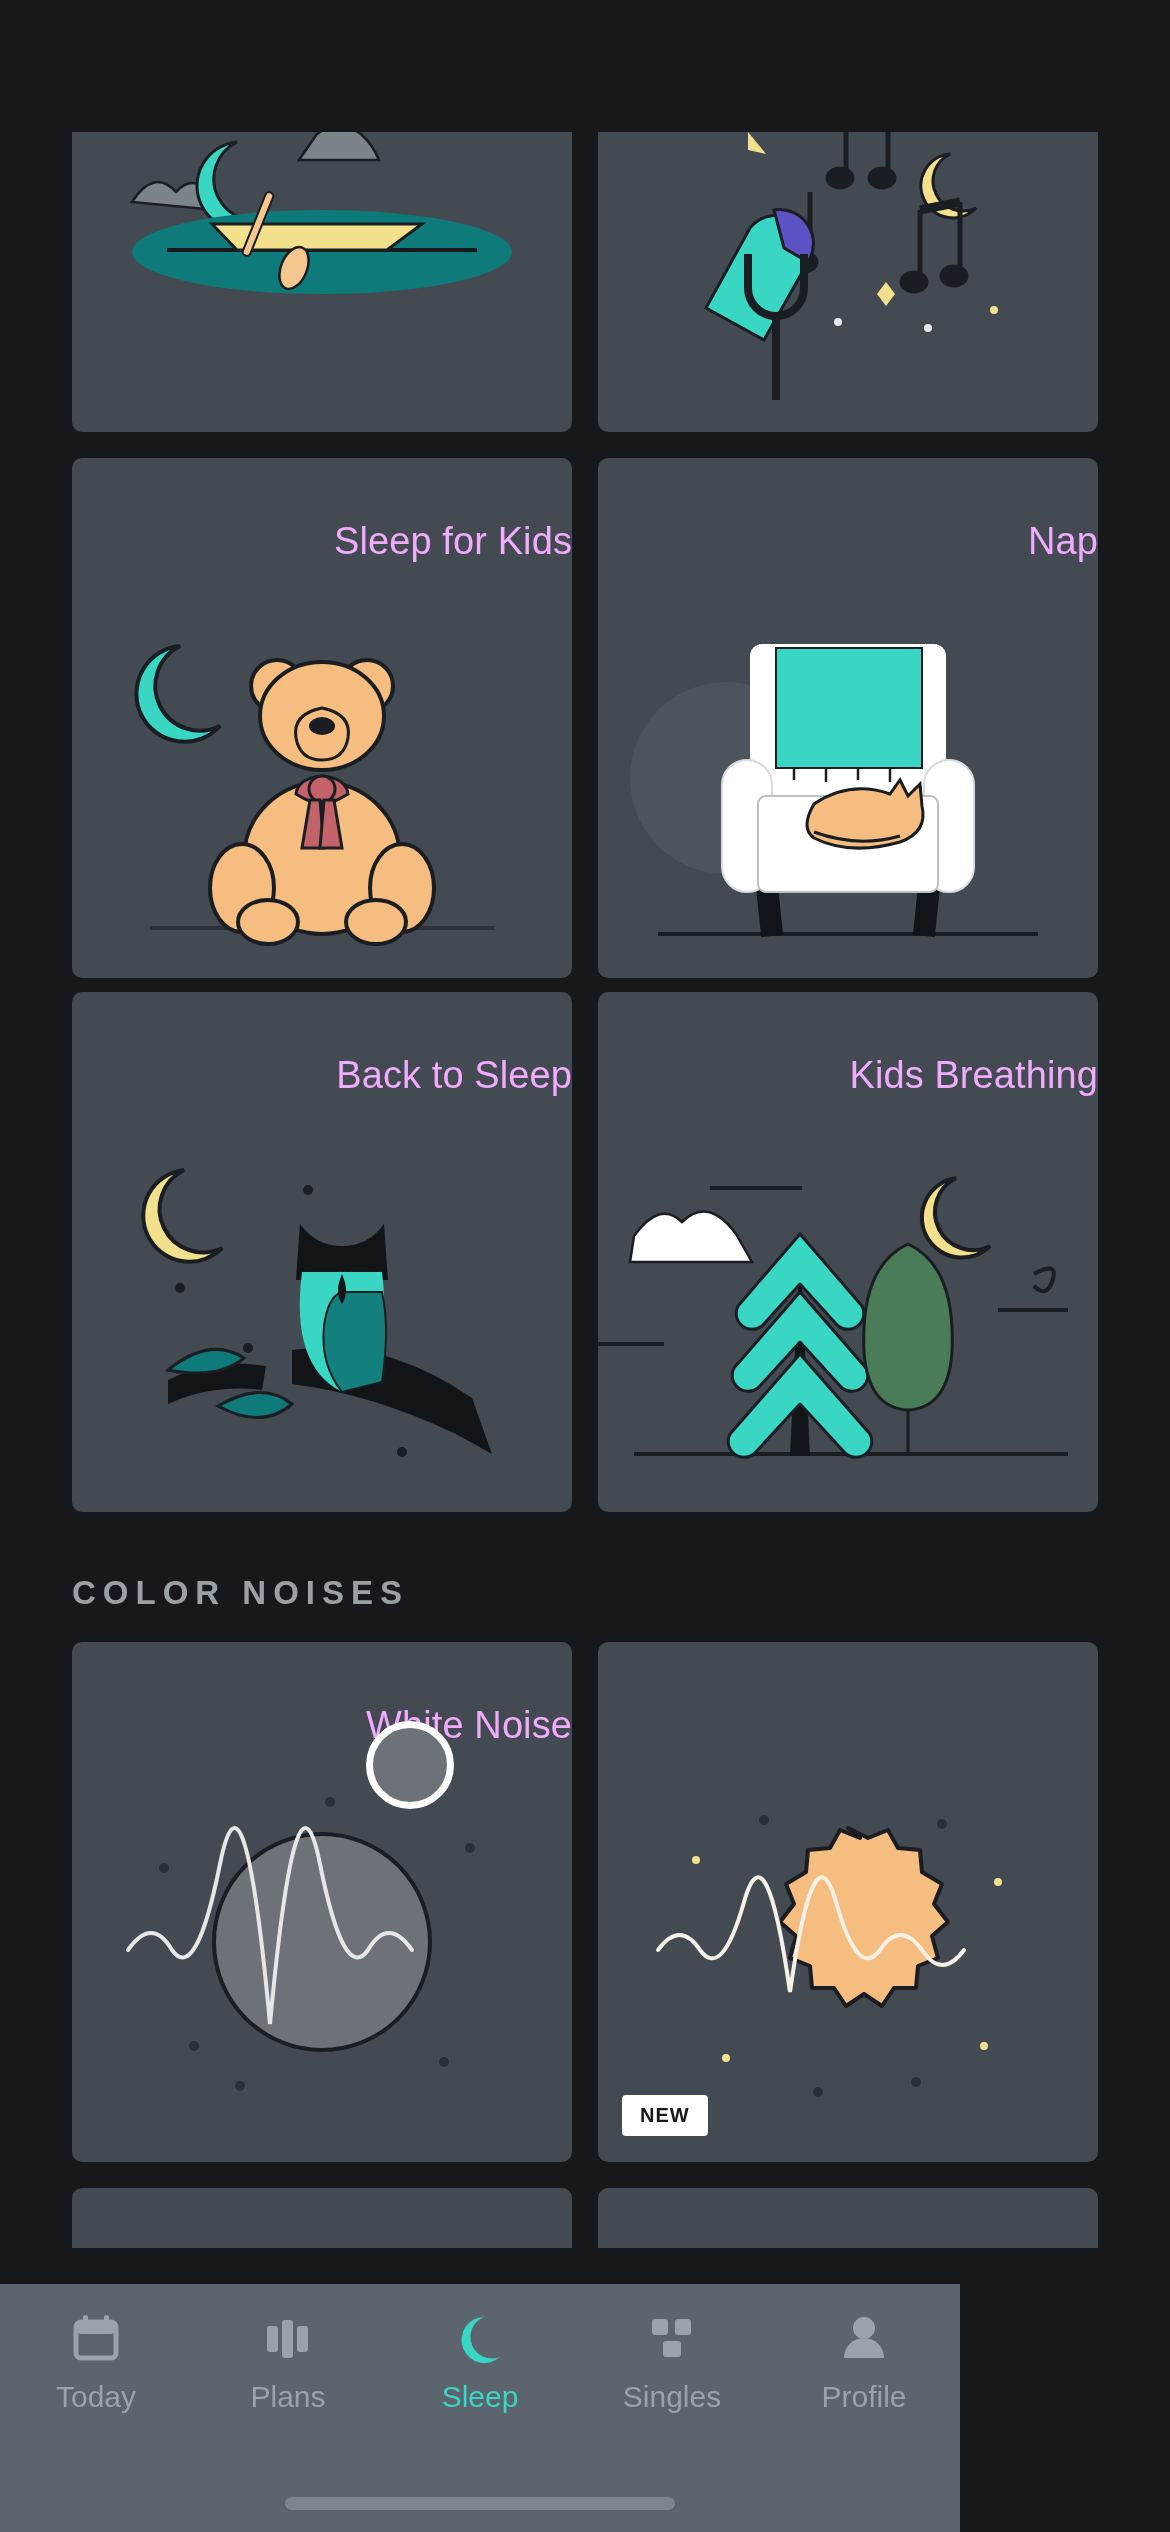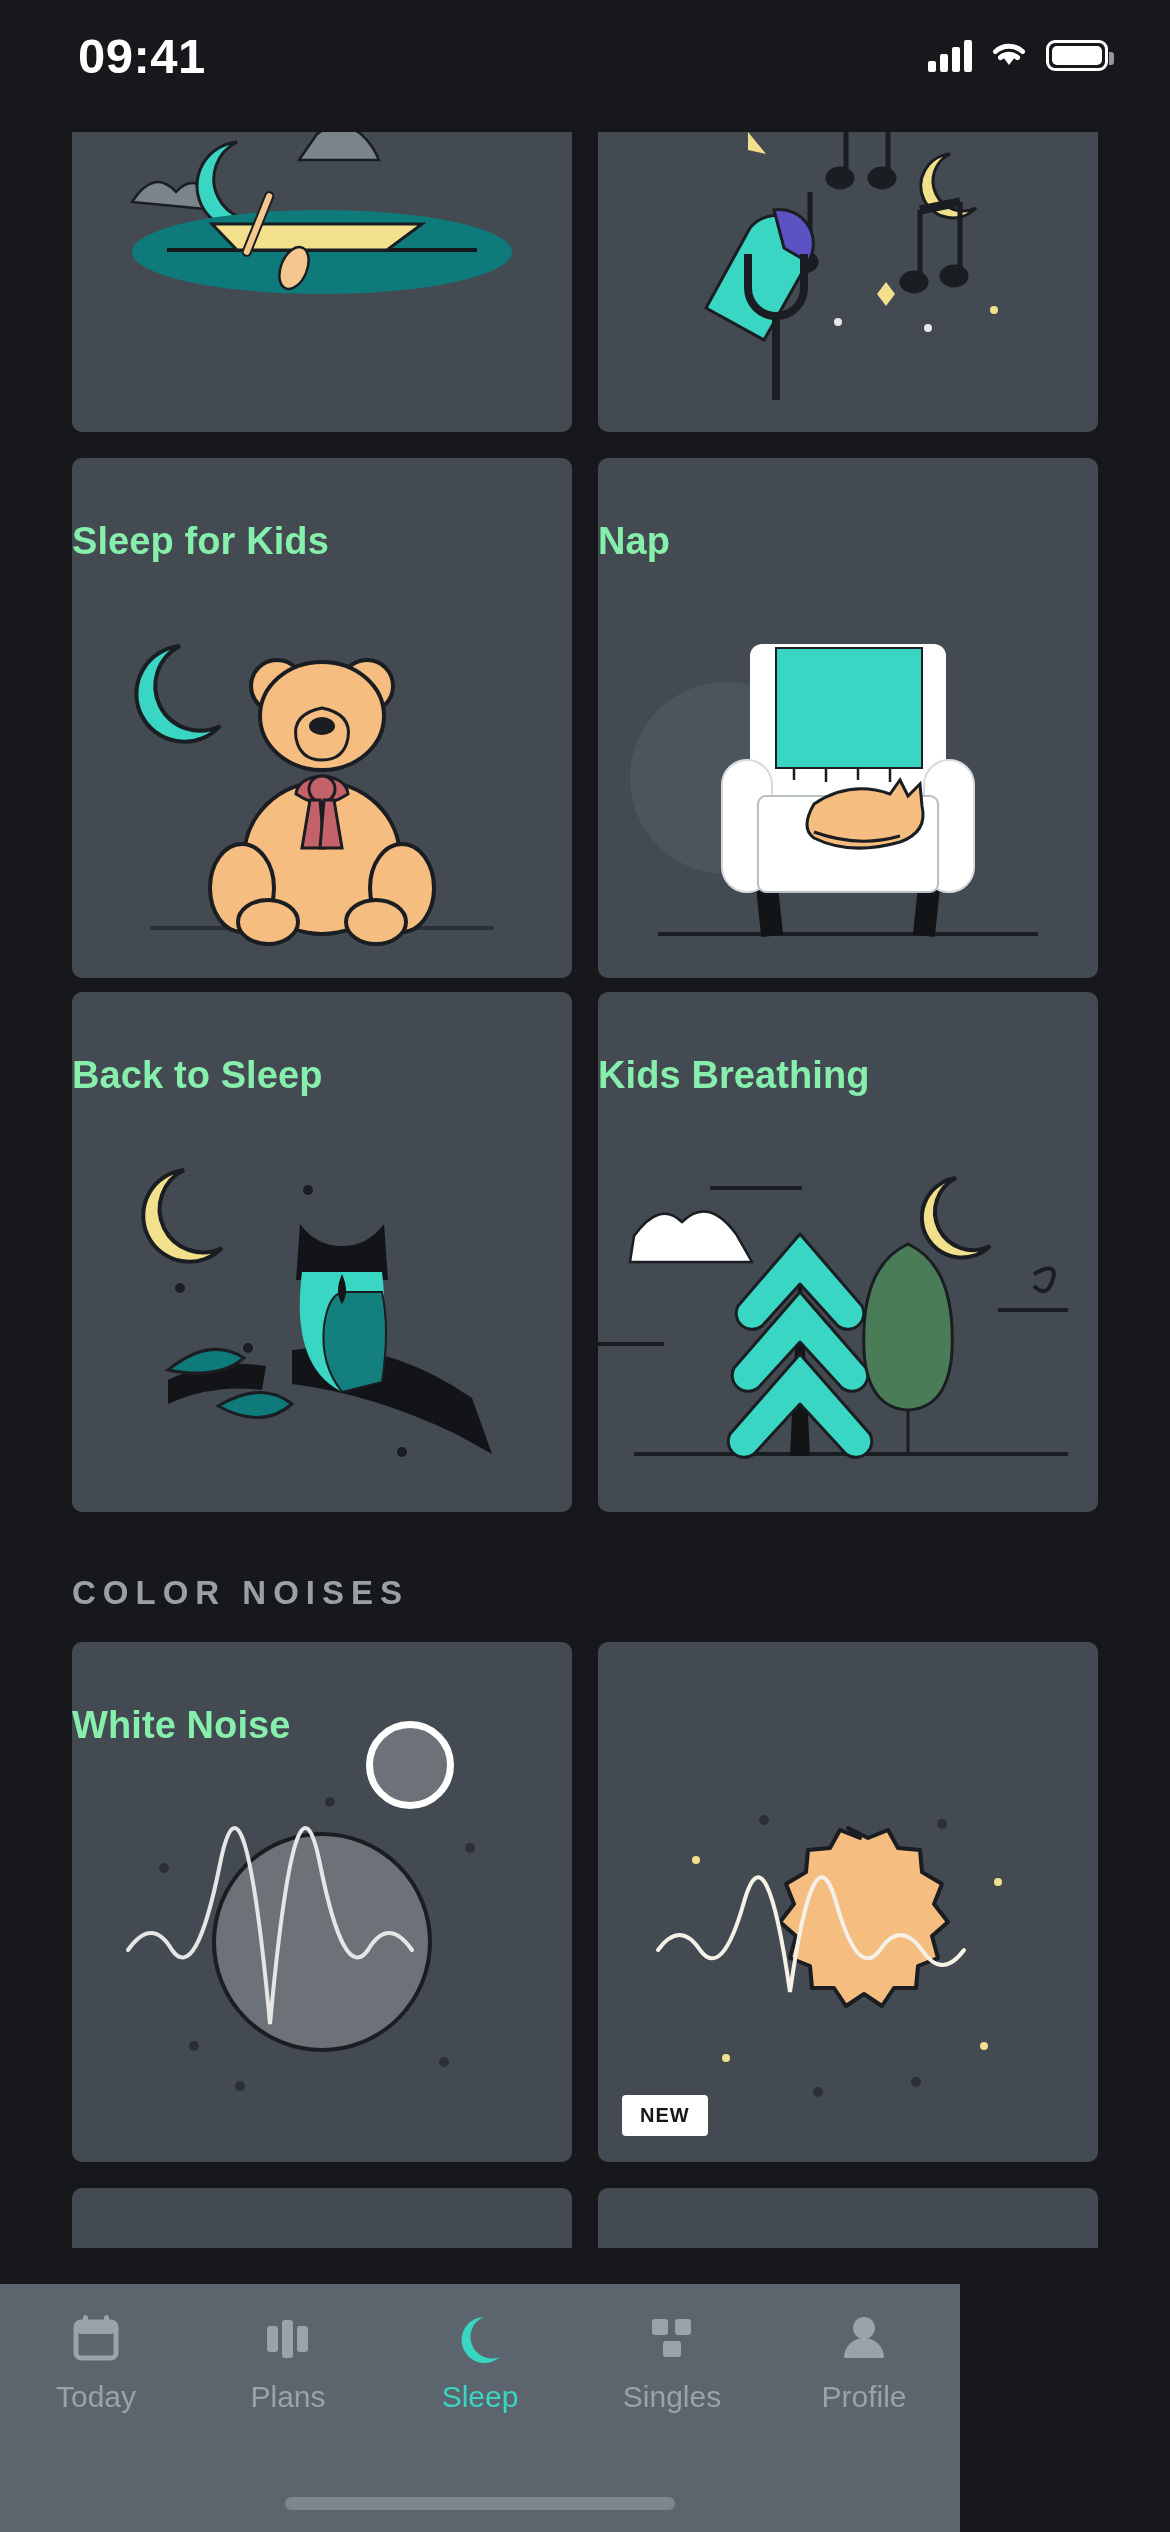--- a/index.html
+++ b/index.html
@@ -32,21 +32,21 @@
 
   
   .content { position:absolute; top:132px; left:0; width:1170px; height:2252px; }
   .grid { display:flex; flex-wrap:wrap; gap:26px; padding:0 72px 0 72px; }
   .card {
     position:relative; width:500px; height:520px;
     background:#434a52; border-radius:10px; overflow:hidden;
   }
   .card-title {
     position:absolute; left:0; right:0; top:62px;
-    text-align:left; color:#86efac; font-size:38px; font-weight:700; letter-spacing:.1px;
+    text-align:right; color:#f0abfc; font-size:38px; font-weight:400; letter-spacing:.1px;
   }
   .card-art { position:absolute; left:0; right:0; bottom:0; top:0; }
   .card-art svg { width:100%; height:100%; display:block; }
 
   
   .row-clip .card { height:300px; border-radius:0 0 10px 10px; }
 
   
   .section-title {
     color:#9aa0a6; font-size:33px; letter-spacing:7px; font-weight:700;
@@ -80,41 +80,20 @@
   .home-indicator {
     position:absolute; left:50%; transform:translateX(-50%); bottom:22px;
     width:390px; height:13px; border-radius:8px; background:#7d858d;
   }
 </style>
 </head>
 <body>
 
 <div class="phone">
 
-  <div class="statusbar">
-    <div class="status-time">09:41</div>
-    <div class="status-right">
-      <span class="sig">
-          <i></i>
-          <i></i>
-          <i></i>
-          <i></i>
-        </span>
-      <span>
-        <svg width="40" height="30" viewBox="0 0 40 30">
-          <path d="M20 27 L14 19 A9 9 0 0 1 26 19 Z" fill="#fff"></path>
-          <path d="M6.5 13.5 A20 20 0 0 1 33.5 13.5" stroke="#fff" stroke-width="5" fill="none" stroke-linecap="round"></path>
-          <path d="M11.5 19.5 A13 13 0 0 1 28.5 19.5" stroke="#fff" stroke-width="5" fill="none" stroke-linecap="round"></path>
-        </svg>
-      </span>
-      <span class="batt">
-          <i></i>
-        </span>
-    </div>
-  </div>
 
   <div class="content">
 
     <div class="grid row-clip">
 
       <div class="card">
         <div class="card-art">
           <svg viewBox="0 0 500 300" preserveAspectRatio="xMidYMax meet">
             <path d="M60 70 q22 -34 44 -10 q16 -18 34 0 q10 11 16 19 Z" fill="#7b8489" stroke="#1a1d21" stroke-width="2.5"></path>
             <path d="M165 10 a44 44 0 1 0 36 74 a34 34 0 1 1 -36 -74 Z" fill="#3ad6c4" stroke="#1a1d21" stroke-width="3"></path>

